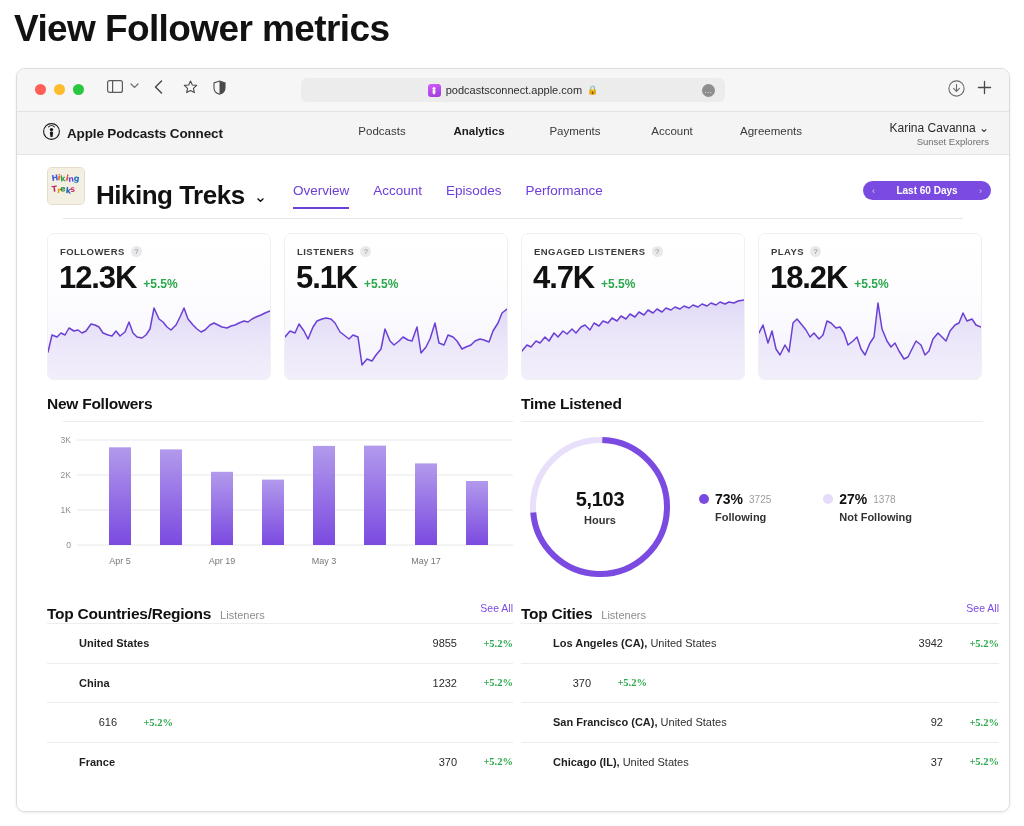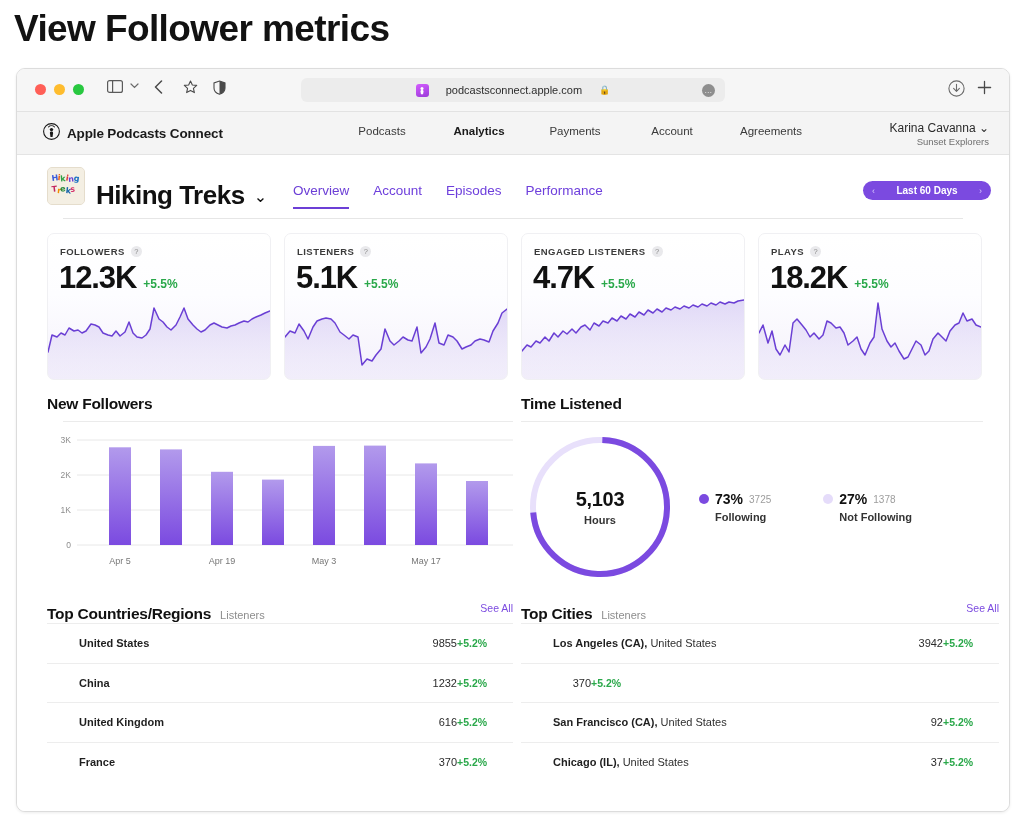--- a/index.html
+++ b/index.html
@@ -36,21 +36,21 @@
   .chev-ic{left:113px;top:14px;font-size:10px;color:#6b6b6b;}
   .back-ic{left:137px;}
   .star-ic{left:166px;}
   .shield-ic{left:196px;}
   .download-ic{left:931px;}
   .plus-ic{left:960px;}
 
   .urlbar{
     position:absolute;left:284px;top:9px;width:424px;height:24px;
     background:#ececec;border-radius:6px;display:flex;align-items:center;
-    justify-content:center;gap:17px;
+    justify-content:center;gap:5px;
   }
   .url-fav{
     width:13px;height:13px;border-radius:3px;
     background:linear-gradient(160deg,#d45bff,#9a3bd8);
     display:flex;align-items:center;justify-content:center;
   }
   .url-text{font-size:11px;color:#2d2d2d;}
   .url-lock{font-size:9px;color:#8a8a8a;}
   .url-ellipsis{
     position:absolute;right:10px;top:6px;width:13px;height:13px;border-radius:50%;
@@ -153,21 +153,21 @@
   .tbl-sub{font-size:11px;color:#8d8d8d;}
   .see-all{position:absolute;right:0;bottom:9px;font-size:10.5px;color:#7b4ae0;cursor:pointer;}
   .tbl.left .see-all{right:0;}
   .row{
     display:flex;align-items:center;height:38.5px;border-top:1px solid #ededed;
   }
   .tbl .row:first-of-type{margin-top:10px;}
   .row .name{flex:1;font-size:11px;font-weight:700;color:#1f1f1f;padding-left:32px;}
   .row .name .sub{font-weight:400;color:#2f2f2f;}
   .row .val{font-size:11px;color:#2b2b2b;text-align:right;width:70px;}
-  .row .chg{font-size:10.5px;font-weight:700;color:#2aa84a;width:56px;}
+  .row .chg{font-size:10.5px;font-weight:700;color:#2aa84a;text-align:right;width:56px;font-family:Liberation Serif, serif;}
 </style>
 </head>
 <body>
 
 <div class="page-title">View Follower metrics</div>
 
 <div class="browser">
 
   <div class="toolbar">
     <div class="traffic">
@@ -467,21 +467,20 @@
         <span class="name">United States</span>
         <span class="val">9855</span>
         <span class="chg">+5.2%</span>
       </div>
       <div class="row">
         <span class="name">China</span>
         <span class="val">1232</span>
         <span class="chg">+5.2%</span>
       </div>
       <div class="row">
-        <span class="name">United Kingdom</span>
         <span class="val">616</span>
         <span class="chg">+5.2%</span>
       </div>
       <div class="row">
         <span class="name">France</span>
         <span class="val">370</span>
         <span class="chg">+5.2%</span>
       </div>
     </div>
 

